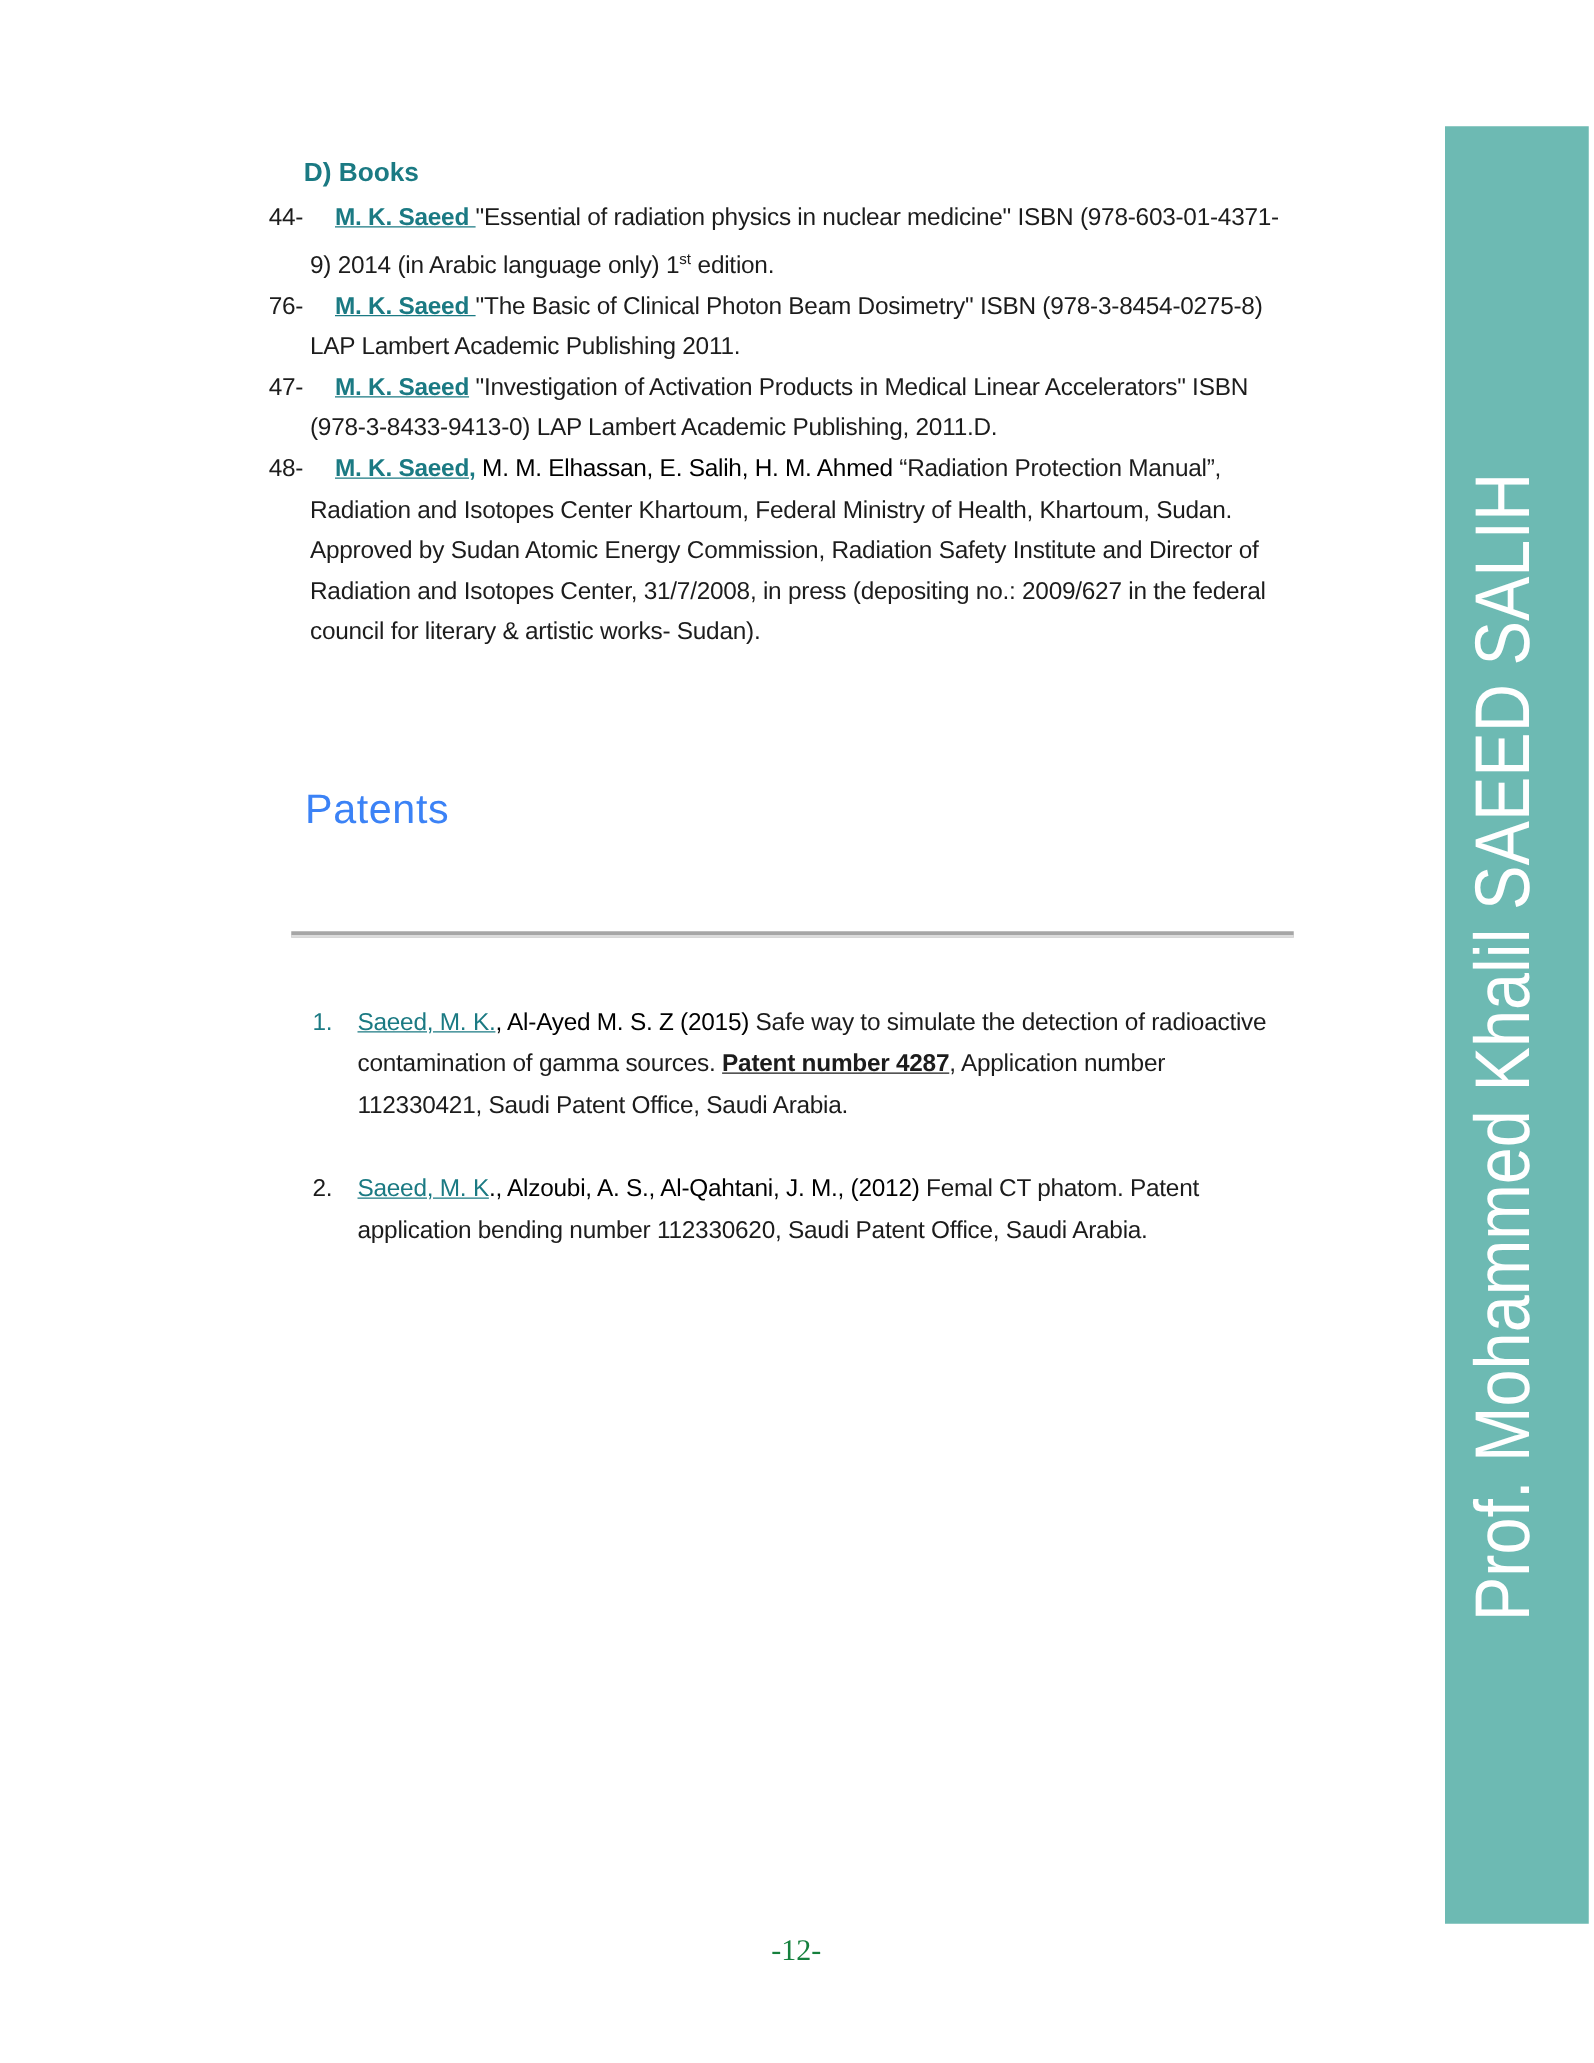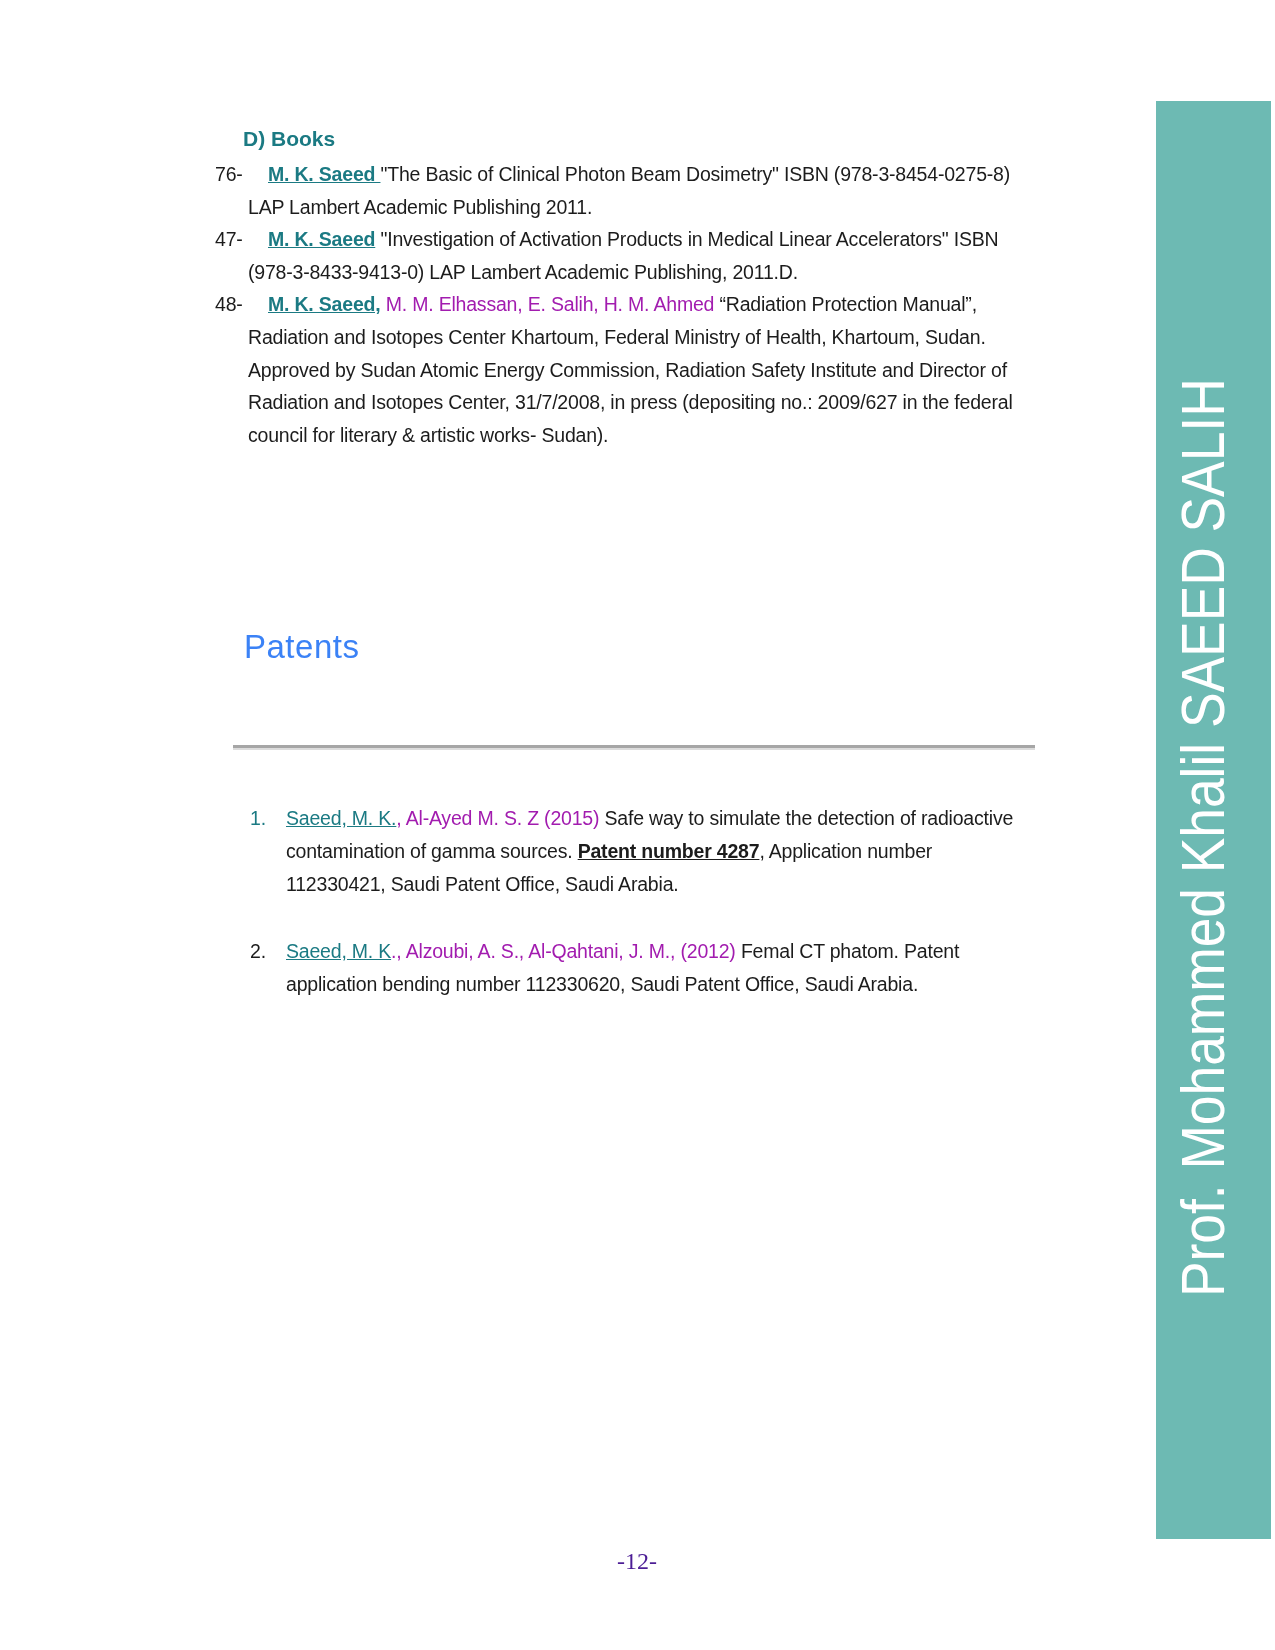--- a/index.html
+++ b/index.html
@@ -39,21 +39,21 @@
     position:absolute;left:250px;top:802px;width:772px;
     font-size:19.5px;line-height:33px;letter-spacing:-0.2px;
   }
   .patent-item{position:relative;padding-left:36px;margin-bottom:34px;}
   .patent-item .item-number{position:absolute;left:0;top:0;}
   .patent-item .item-text{margin:0;}
   .patent-item.num-teal .item-number{color:#1b7a83;}
 
   
   .seg-link{color:#1b7a83;font-weight:bold;text-decoration:underline;}
-  .seg-teal{color:#a21caf;}
+  .seg-teal{color:#000000;}
   .seg-teal-u{color:#1b7a83;text-decoration:underline;}
   .seg-bold-u{font-weight:bold;text-decoration:underline;}
   .seg-sup{vertical-align:super;font-size:0.62em;letter-spacing:0;}
   .seg-text{}
 
   
   .sidebar{
     position:absolute;top:101px;right:4px;width:115px;height:1438px;
     background:#6dbab3;
   }
@@ -65,31 +65,35 @@
     color:#ffffff;
     font-size:62px;line-height:62px;
     font-weight:400;
   }
 
   
   .page-number{
     position:absolute;left:557px;top:1548px;width:160px;
     text-align:center;
     font-family:"Liberation Serif",serif;
-    font-size:24px;color:#4c1d95;
+    font-size:24px;color:#15803d;
   }
 </style>
 </head>
 <body>
 
 <div class="page">
 
   <div class="books-heading">D) Books</div>
 
   <div class="books-list">
+      <div class="book-item">
+        <span class="item-number">44-</span>
+        <p class="item-text"><span class="seg-link">M. K. Saeed </span><span class="seg-text">"Essential of radiation physics in nuclear medicine" ISBN (978-603-01-4371-9) 2014 (in Arabic language only) 1</span><span class="seg-sup">st</span><span class="seg-text"> edition.</span></p>
+      </div>
       <div class="book-item">
         <span class="item-number">76-</span>
         <p class="item-text"><span class="seg-link">M. K. Saeed </span><span class="seg-text">"The Basic of Clinical Photon Beam Dosimetry" ISBN (978-3-8454-0275-8) LAP Lambert Academic Publishing 2011.</span></p>
       </div>
       <div class="book-item">
         <span class="item-number">47-</span>
         <p class="item-text"><span class="seg-link">M. K. Saeed</span><span class="seg-text"> "Investigation of Activation Products in Medical Linear Accelerators" ISBN (978-3-8433-9413-0) LAP Lambert Academic Publishing, 2011.D.</span></p>
       </div>
       <div class="book-item">
         <span class="item-number">48-</span>

